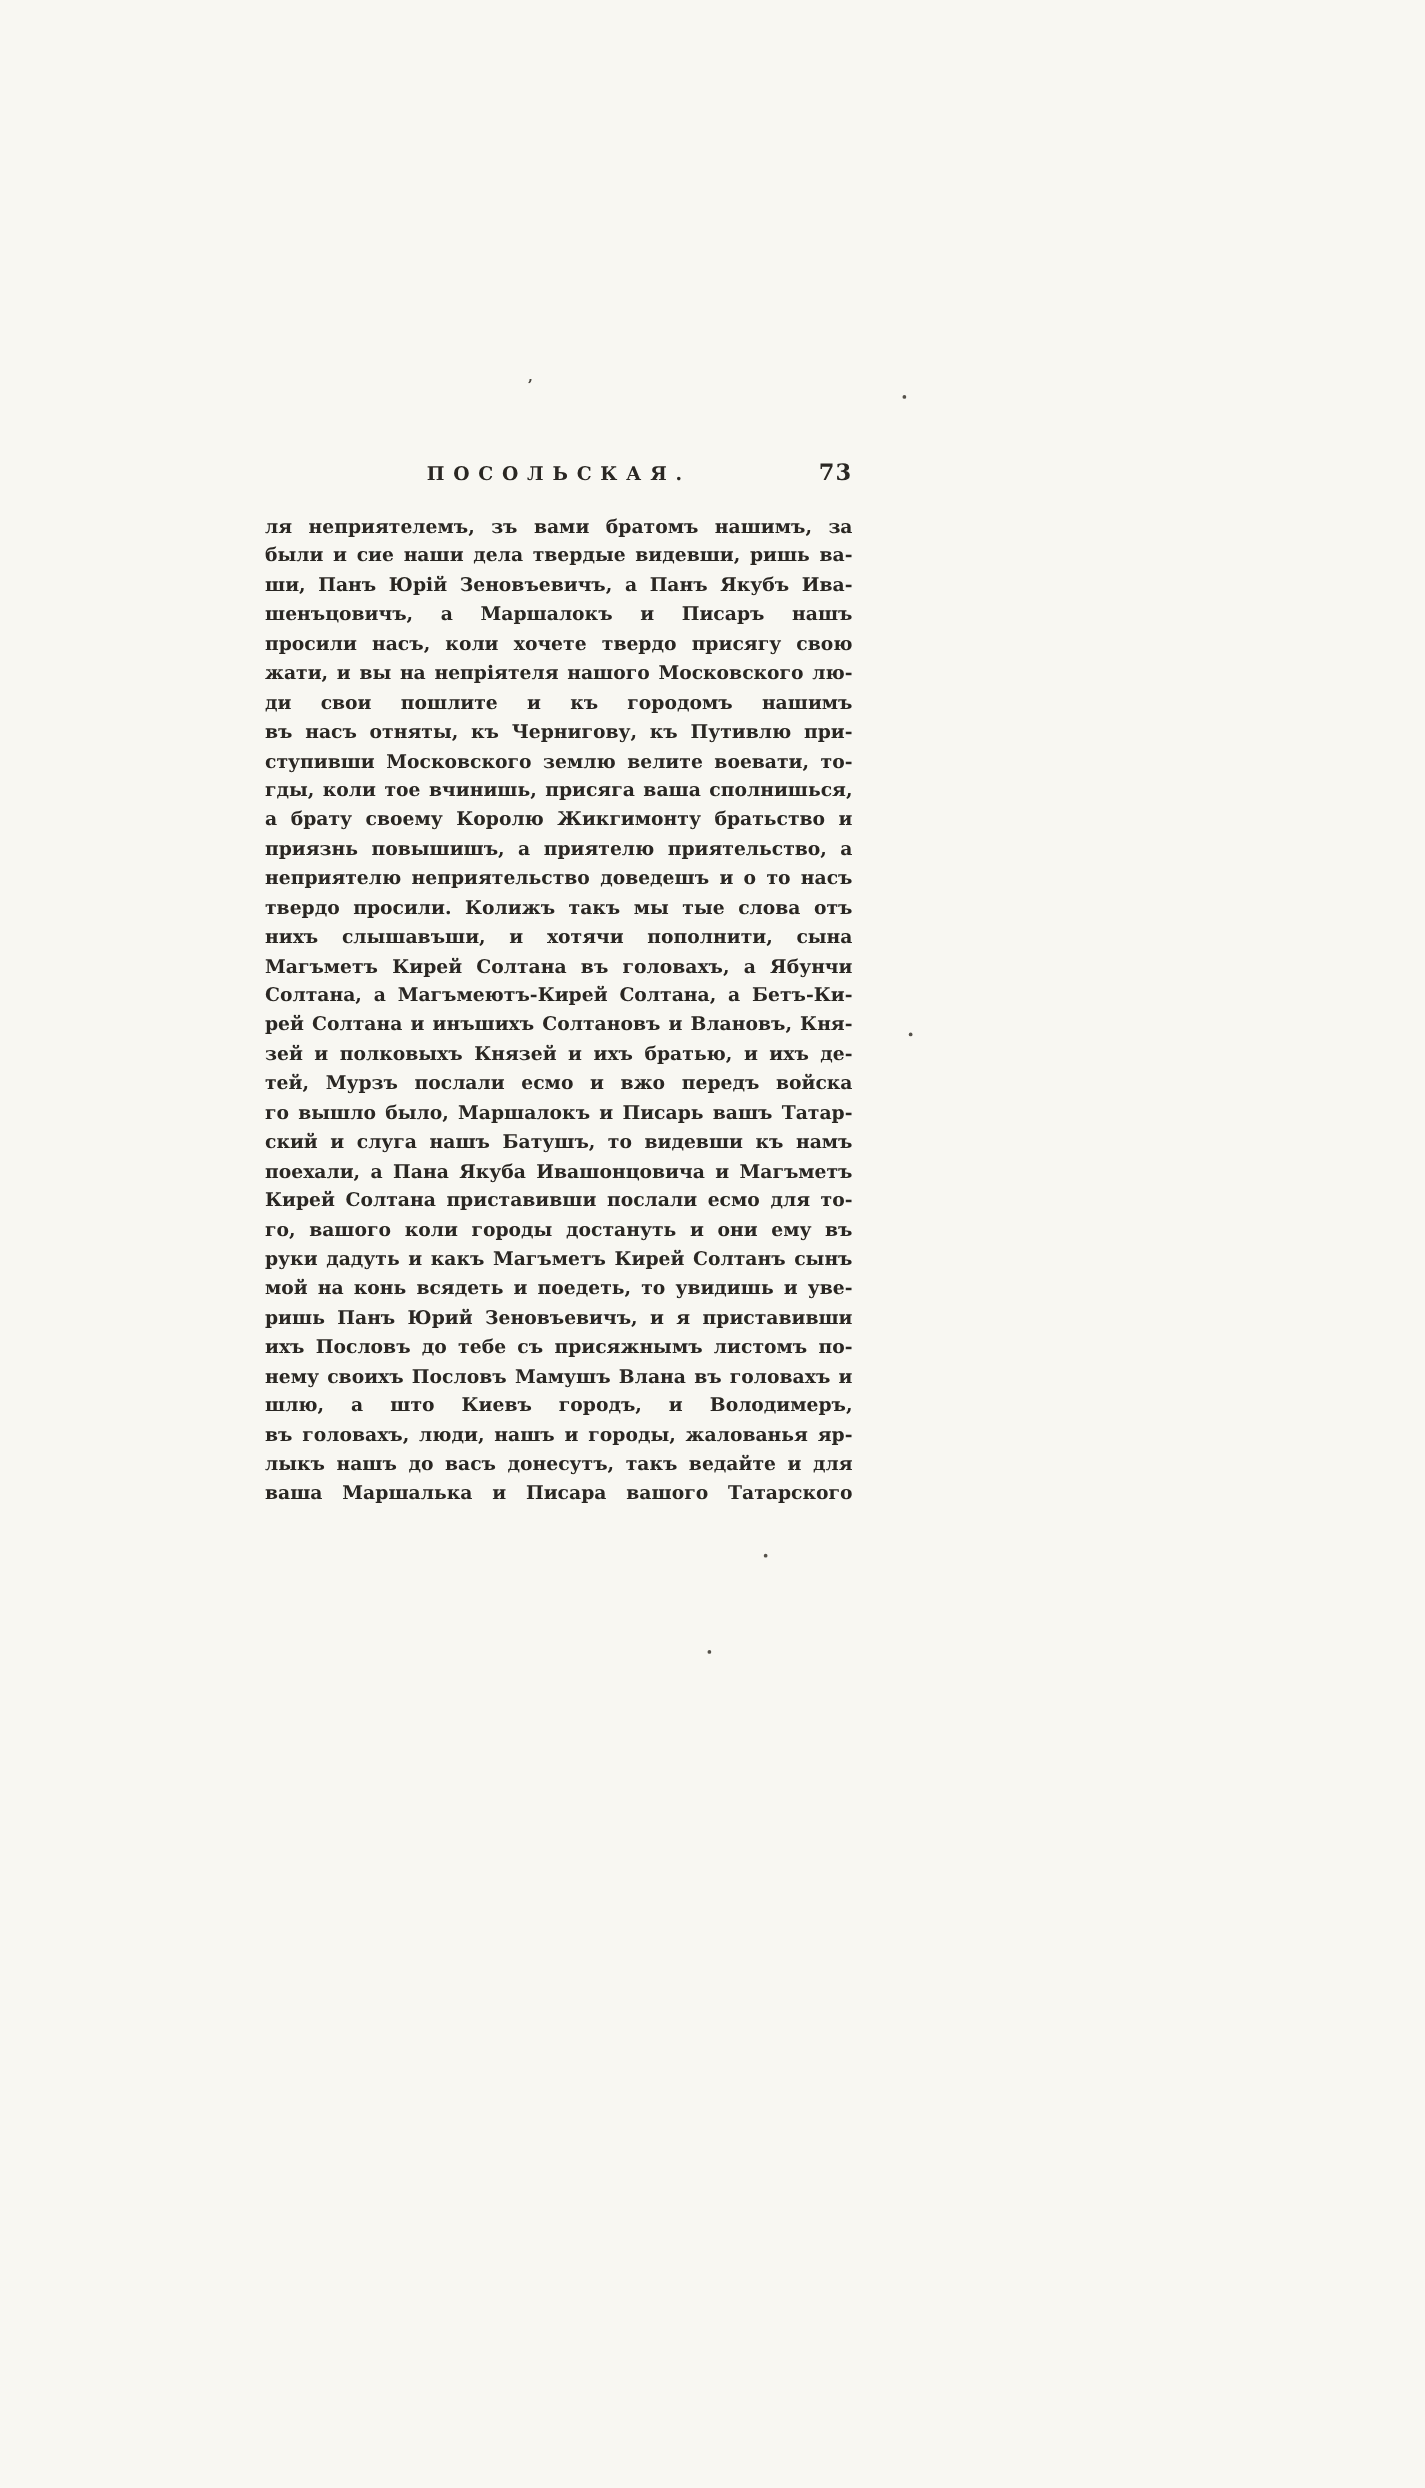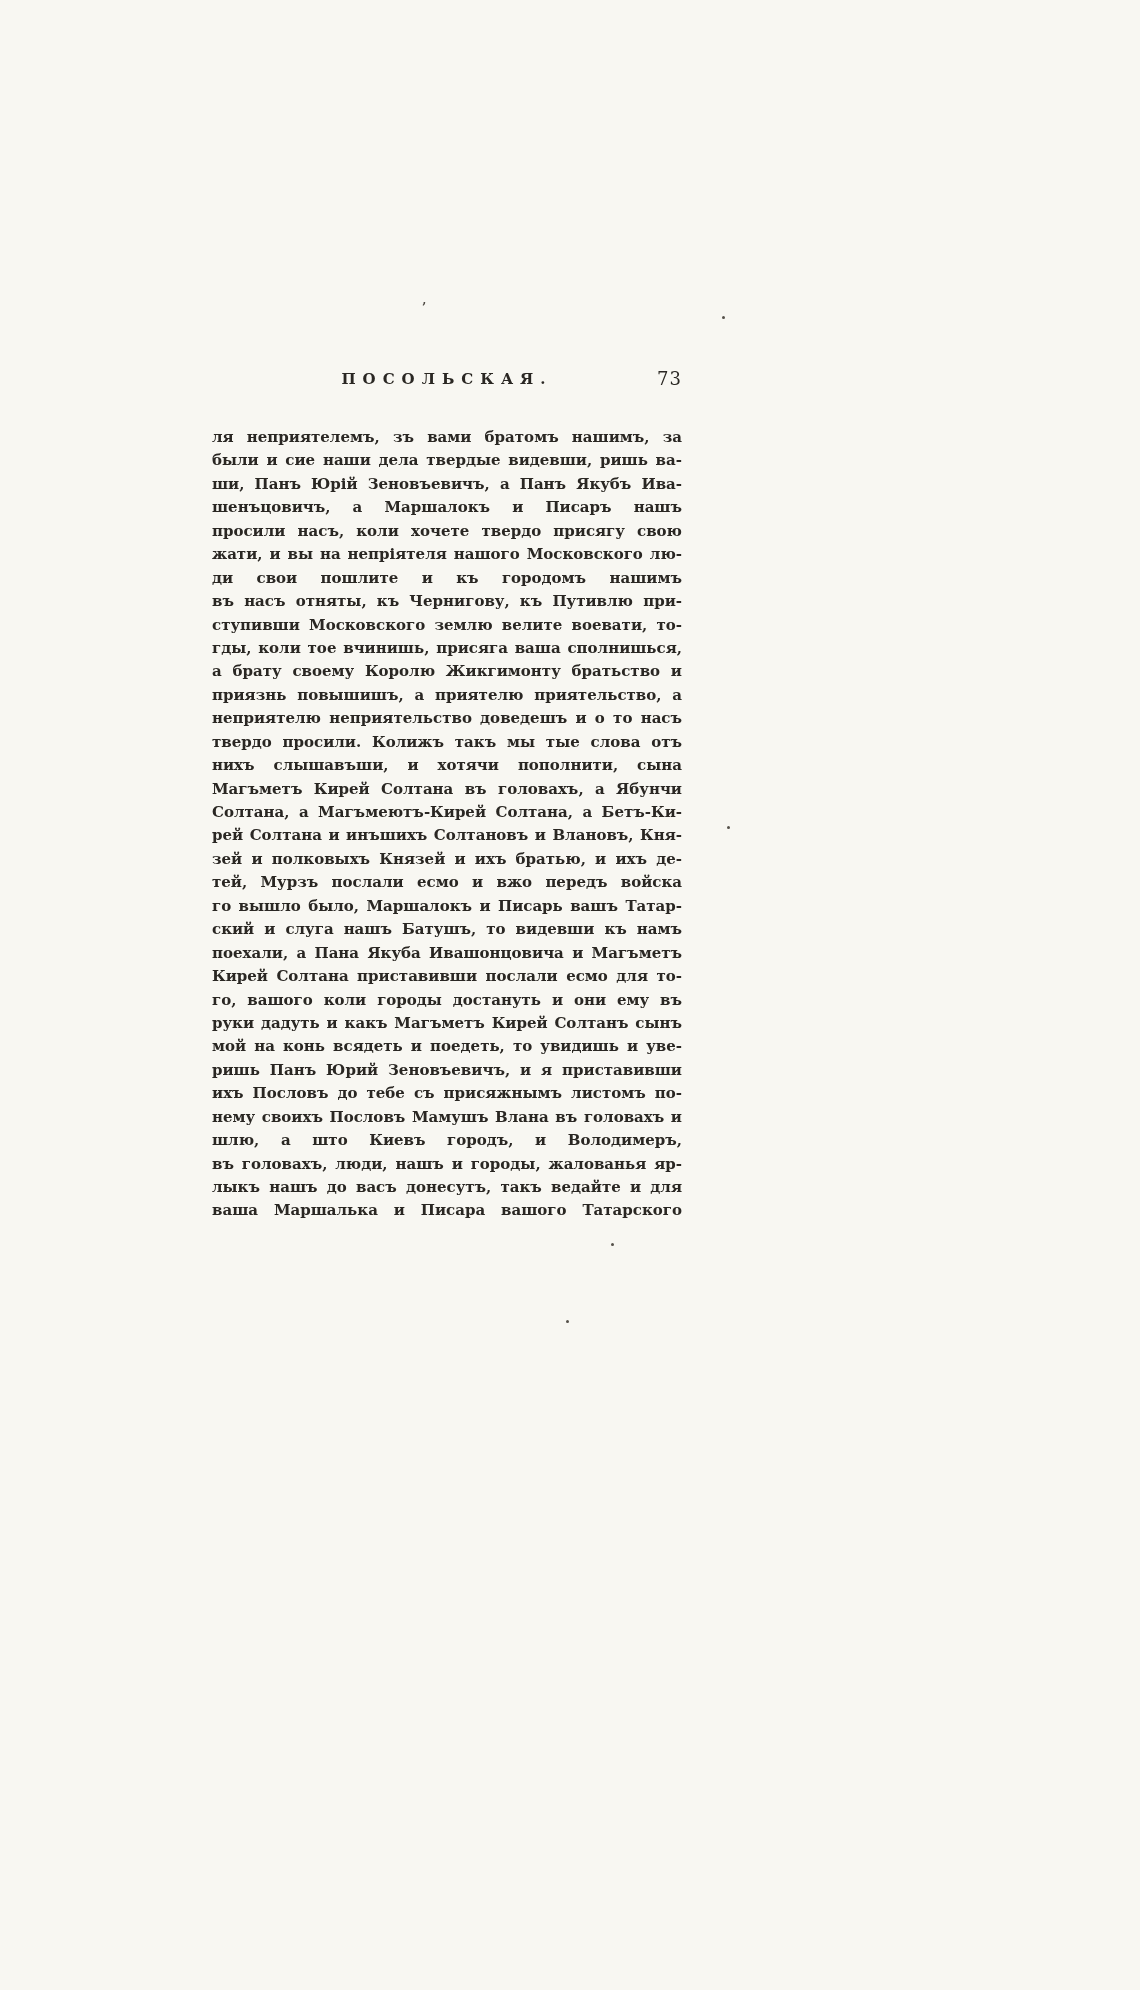--- a/index.html
+++ b/index.html
@@ -18,38 +18,38 @@
   }
   .text-block {
     position: absolute;
     left: 212px;
     top: 370px;
     width: 470px;
   }
   .header {
     position: relative;
     height: 26px;
-    margin-bottom: 30px;
+    margin-bottom: 14px;
   }
   .header .title {
     position: absolute;
     left: 50%;
     transform: translateX(-50%);
     top: 0;
     font-size: 15px;
     font-weight: bold;
     letter-spacing: 7px;
     white-space: nowrap;
   }
   .header .pagenum {
     position: absolute;
     right: 0;
     top: -2px;
     font-size: 18px;
-    font-weight: normal;
+    font-weight: bold;
     letter-spacing: 1px;
   }
   .body-text {
     width: 470px;
   }
   .line {
     font-size: 15px;
     font-weight: bold;
     line-height: 23.45px;
     height: 23.45px;

